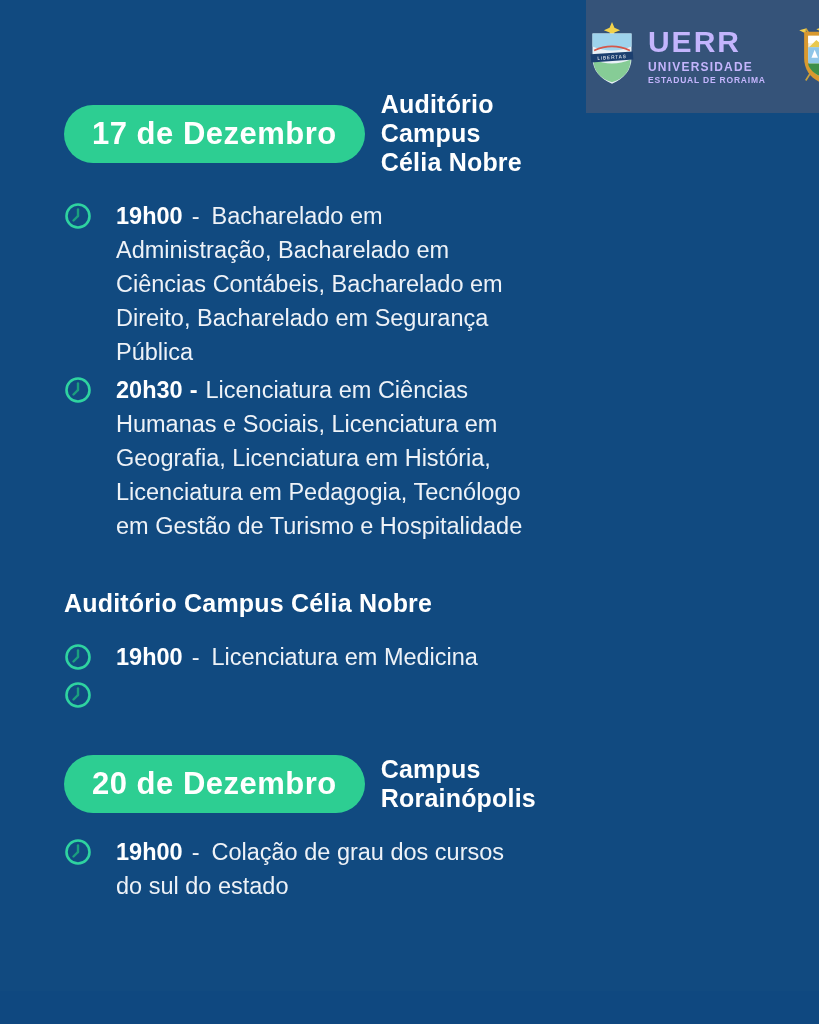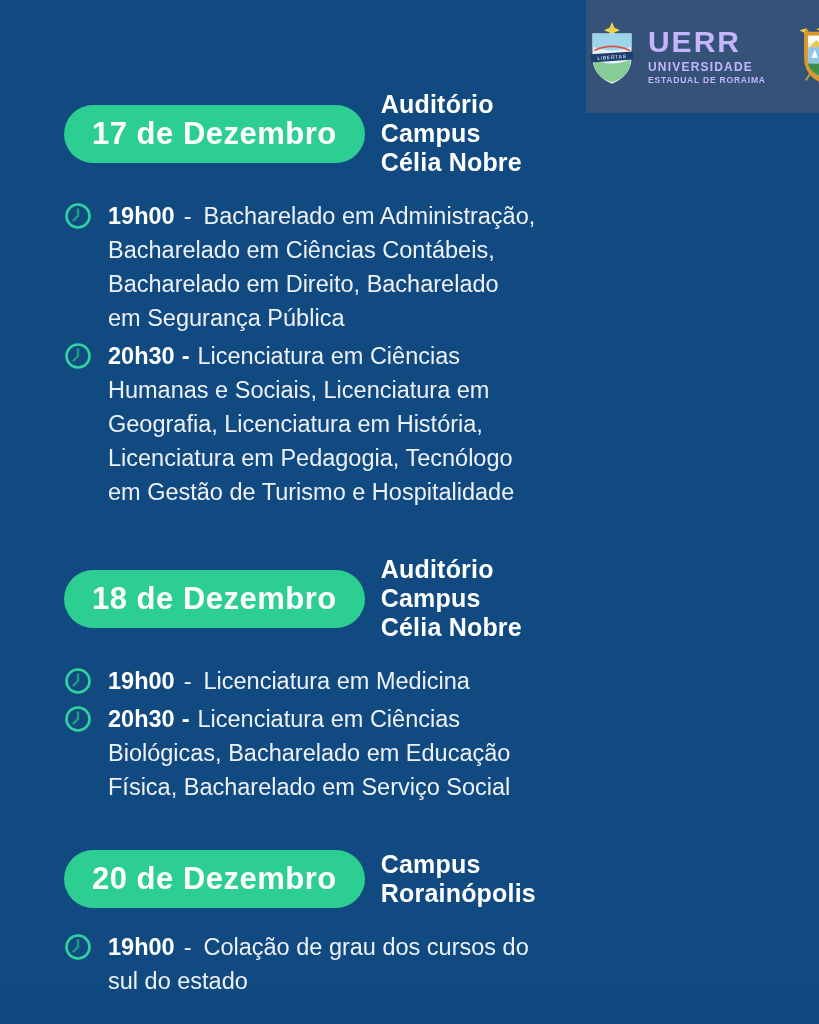--- a/index.html
+++ b/index.html
@@ -42,21 +42,21 @@
   }
   .venue {
     color: #ffffff;
     font-weight: bold;
     font-size: 25px;
     letter-spacing: 0.2px;
   }
   .item {
     display: flex;
     align-items: flex-start;
-    gap: 16px;
+    gap: 24px;
   }
   .item + .item { margin-top: 4px; }
   .clock {
     flex: 0 0 auto;
     width: 28px;
     height: 28px;
     margin-top: 3px;
   }
   .item-text {
     max-width: 610px;
@@ -159,42 +159,40 @@
             <line x1="14" y1="14" x2="14" y2="7.5" stroke="#1b9f7e" stroke-width="2.4" stroke-linecap="round"></line>
             <line x1="14" y1="14" x2="9.5" y2="18.5" stroke="#1b9f7e" stroke-width="2.4" stroke-linecap="round"></line>
           </svg>
         </span>
         <p class="item-text"><strong class="time">20h30</strong><span class="sep sep-bold">-</span><span>Licenciatura em Ciências Humanas e Sociais, Licenciatura em Geografia, Licenciatura em História, Licenciatura em Pedagogia, Tecnólogo em Gestão de Turismo e Hospitalidade</span></p>
       </div>
     </div>
 
     <div class="section">
       <div class="section-header">
-        <span class="pill">18 de Dezembro</span>
         <span class="venue">Auditório Campus Célia Nobre</span>
       </div>
       <div class="item">
         <span class="clock">
           <svg viewBox="0 0 28 28" width="28" height="28">
             <circle cx="14" cy="14" r="11.5" fill="none" stroke="#2fd3a0" stroke-width="2.6"></circle>
             <line x1="14" y1="14" x2="14" y2="7.5" stroke="#1b9f7e" stroke-width="2.4" stroke-linecap="round"></line>
             <line x1="14" y1="14" x2="9.5" y2="18.5" stroke="#1b9f7e" stroke-width="2.4" stroke-linecap="round"></line>
           </svg>
         </span>
         <p class="item-text"><strong class="time">19h00</strong><span class="sep">-</span><span>Licenciatura em Medicina</span></p>
       </div>
       <div class="item">
         <span class="clock">
           <svg viewBox="0 0 28 28" width="28" height="28">
             <circle cx="14" cy="14" r="11.5" fill="none" stroke="#2fd3a0" stroke-width="2.6"></circle>
             <line x1="14" y1="14" x2="14" y2="7.5" stroke="#1b9f7e" stroke-width="2.4" stroke-linecap="round"></line>
             <line x1="14" y1="14" x2="9.5" y2="18.5" stroke="#1b9f7e" stroke-width="2.4" stroke-linecap="round"></line>
           </svg>
         </span>
-        <p class="item-text"><strong class="time">20h30</strong><span class="sep sep-bold">-</span><span>Licenciatura em Ciências Biológicas, Bacharelado em Educação Física, Bacharelado em Serviço Social</span></p>
       </div>
     </div>
 
     <div class="section">
       <div class="section-header">
         <span class="pill">20 de Dezembro</span>
         <span class="venue">Campus Rorainópolis</span>
       </div>
       <div class="item">
         <span class="clock">

